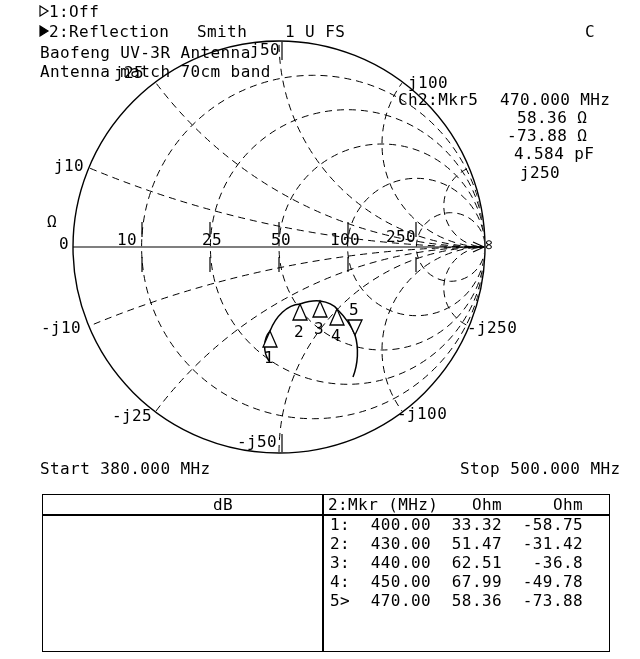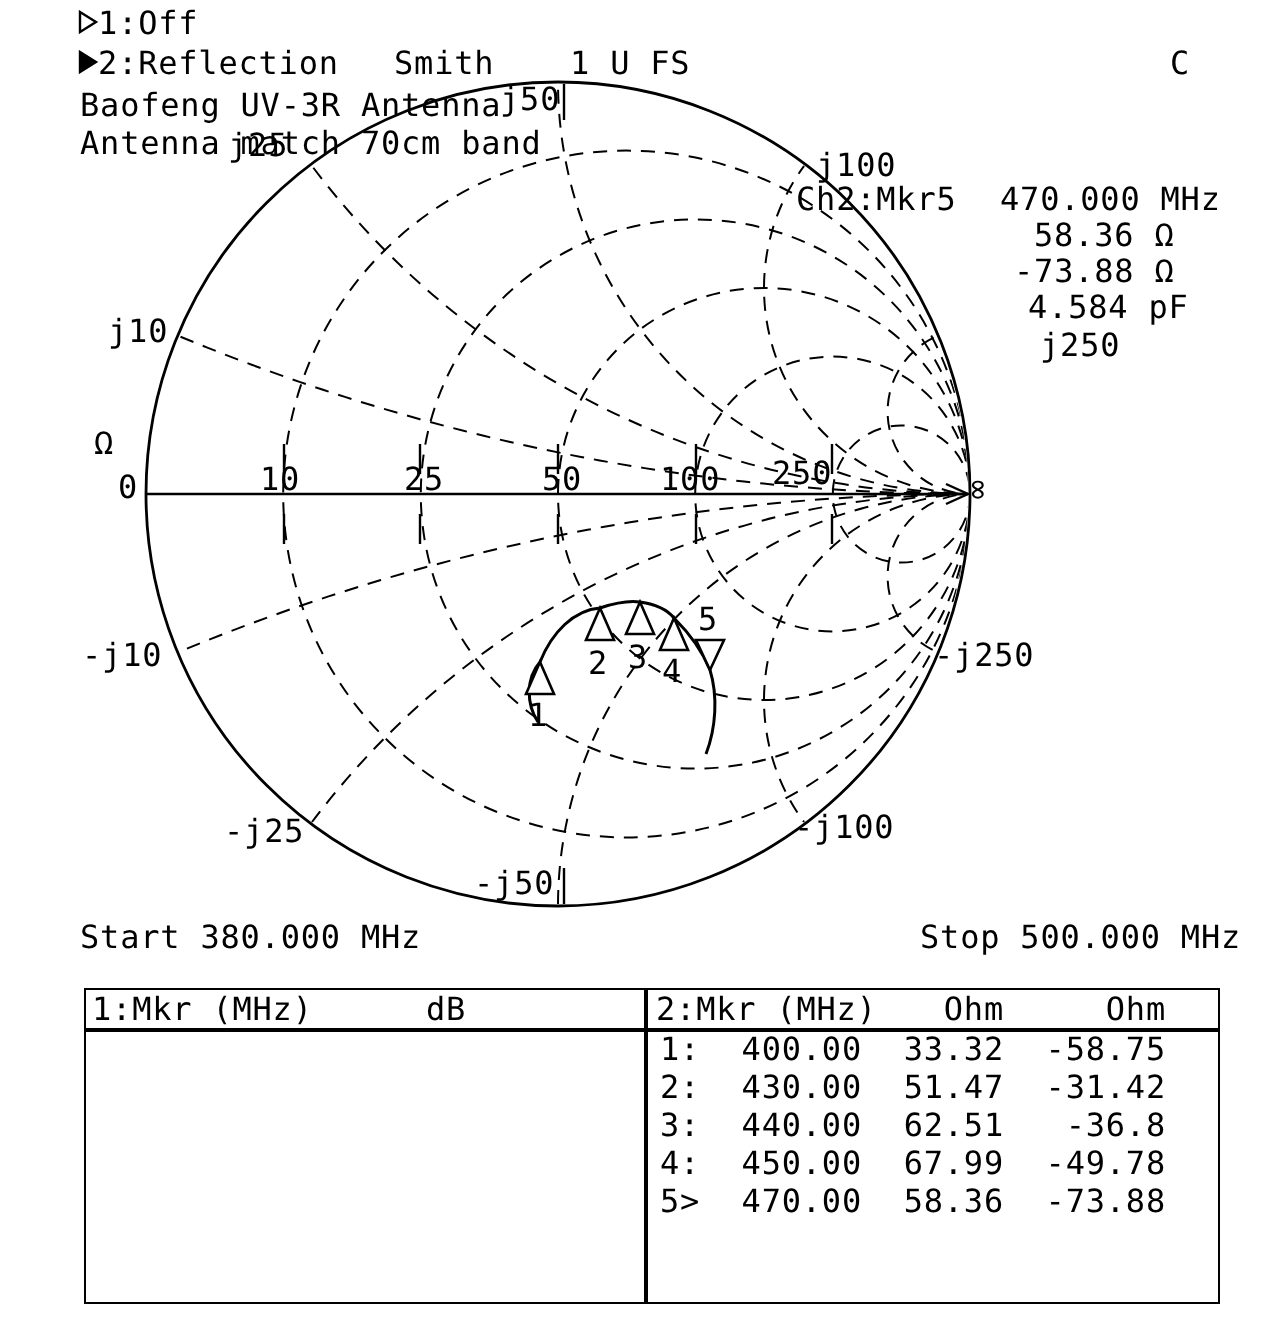--- a/index.html
+++ b/index.html
@@ -119,41 +119,40 @@
   <span class="t" style="left:467px;top:319px;">-j250</span>
   <span class="t" style="left:397px;top:405px;">-j100</span>
   <span class="t" style="left:237px;top:433px;">-j50</span>
   <span class="t" style="left:112px;top:407px;">-j25</span>
   <span class="t" style="left:41px;top:319px;">-j10</span>
   <span class="t" style="left:54px;top:157px;">j10</span>
   <span class="t" style="left:114px;top:64px;">j25</span>
 
   <span class="t" style="left:47px;top:213px;">Ω</span>
   <span class="t" style="left:59px;top:235px;">0</span>
-  <span class="t" style="left:130px;top:231px;">10</span>
+  <span class="t" style="left:117px;top:231px;">10</span>
   <span class="t" style="left:202px;top:231px;">25</span>
   <span class="t" style="left:271px;top:231px;">50</span>
   <span class="t" style="left:330px;top:231px;">100</span>
   <span class="t" style="left:386px;top:228px;">250</span>
   <span class="t inf" style="left:484px;top:236px;">∞</span>
 
   <span class="t" style="left:264px;top:349px;">1</span>
   <span class="t" style="left:294px;top:323px;">2</span>
   <span class="t" style="left:314px;top:320px;">3</span>
   <span class="t" style="left:331px;top:327px;">4</span>
   <span class="t" style="left:349px;top:301px;">5</span>
 
   <span class="t" style="left:40px;top:460px;">Start 380.000 MHz</span>
   <span class="t" style="left:460px;top:460px;">Stop 500.000 MHz</span>
 
   <div class="tbl-border" style="left:42px;top:494px;width:566px;height:156px;"></div>
   <div class="vline" style="left:322px;top:494px;height:158px;"></div>
   <div class="hline" style="left:42px;top:514px;width:568px;"></div>
 
-  <span class="t" style="left:46px;top:496px;">1:Mkr (MHz)</span>
   <span class="t" style="left:213px;top:496px;">dB</span>
 
   <span class="t" style="left:328px;top:496px;">2:Mkr (MHz)</span>
   <span class="t r" style="left:442px;top:496px;width:60px;">Ohm</span>
   <span class="t r" style="left:523px;top:496px;width:60px;">Ohm</span>
 
   <div class="row" style="left:330px;top:516px;">
     <span class="c-n">1:</span>
     <span class="c-f">400.00</span>
     <span class="c-r">33.32</span>

